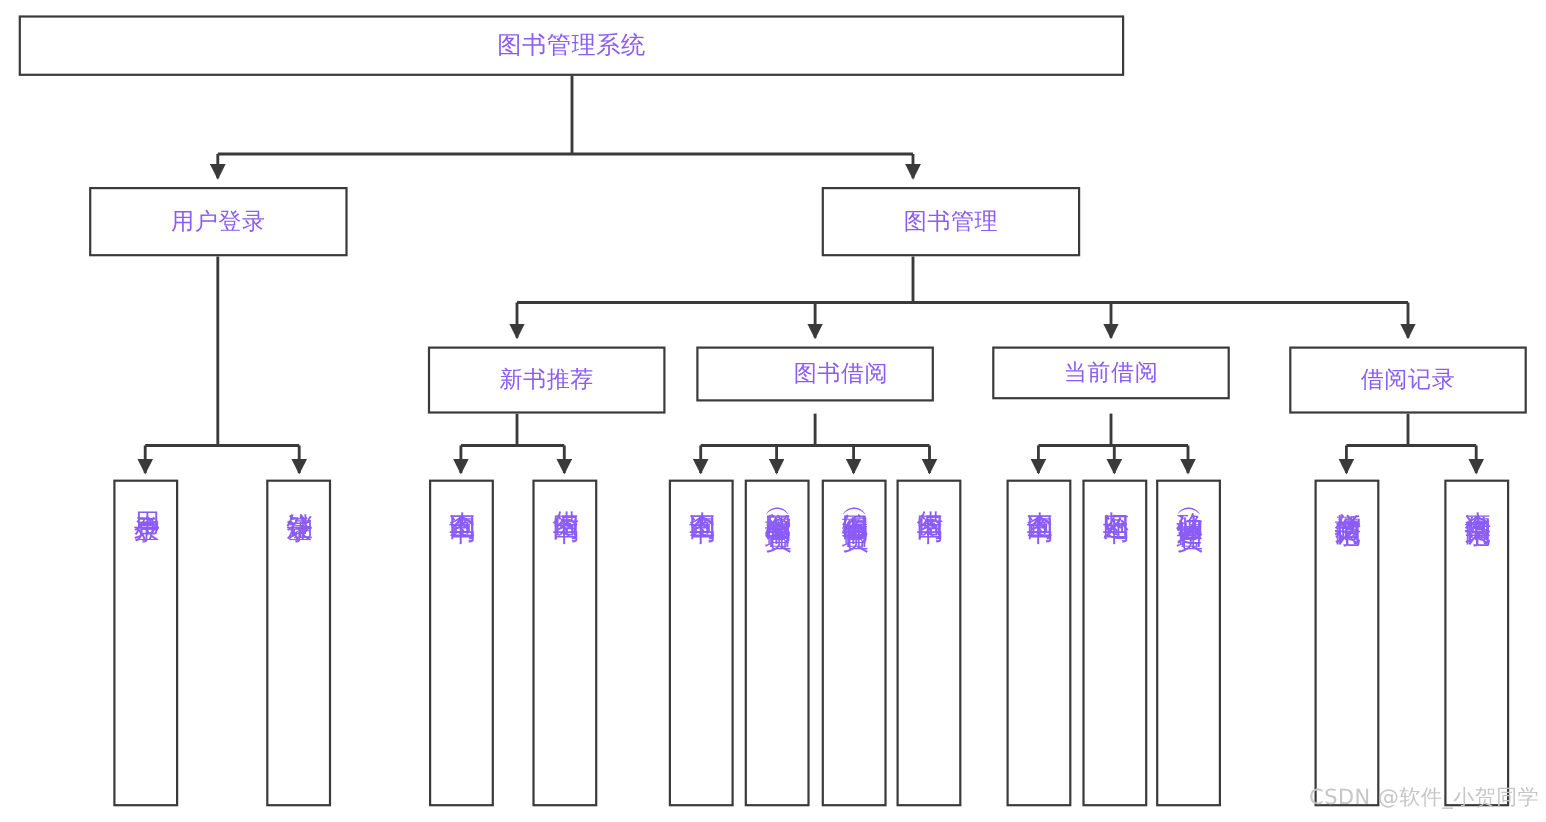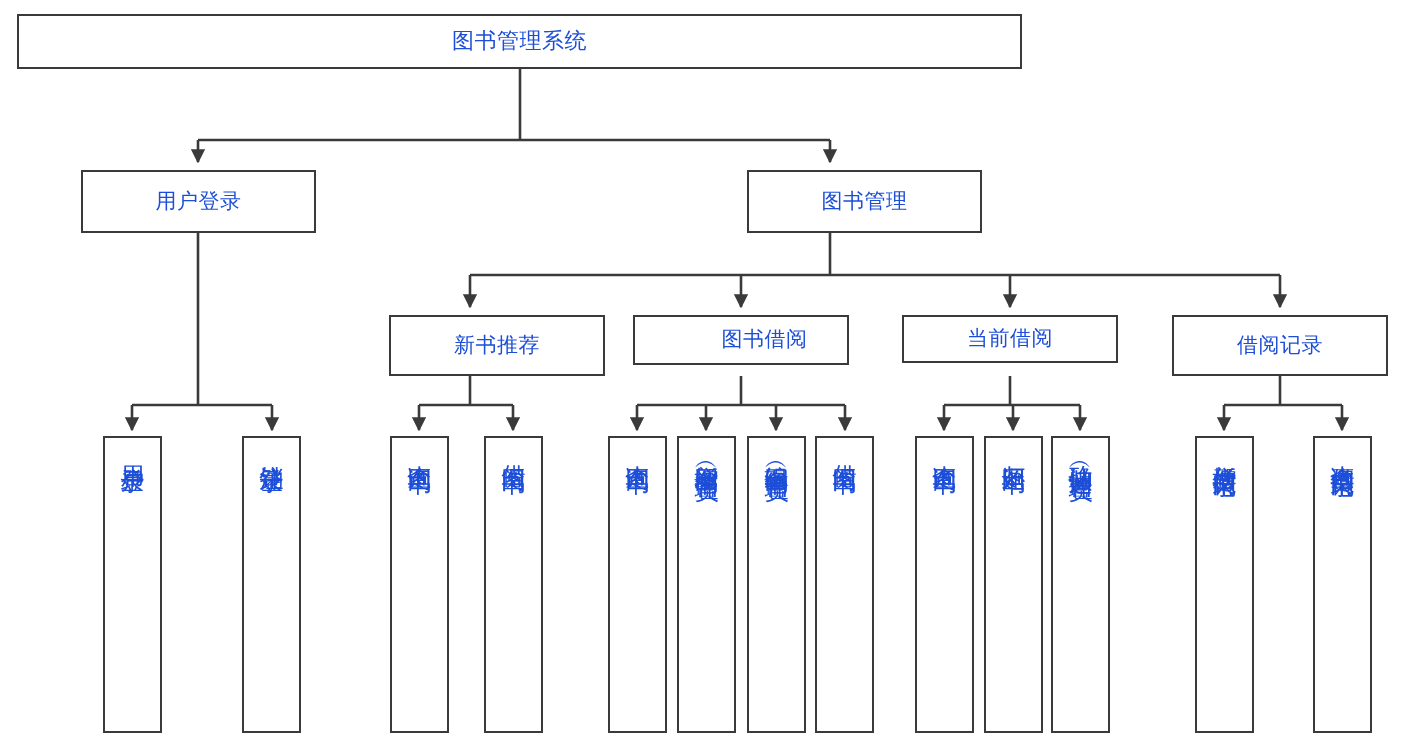--- a/index.html
+++ b/index.html
@@ -18,21 +18,21 @@
     border:2px solid #3a3a3a;
     display:flex;
     align-items:center;
     justify-content:center;
     color:#1a1a1a;
   }
   .node .label{
     display:block;
     text-align:left;
     line-height:1.12;
-    color:#1d4ed8;
+    color:#8b5cf6;
     font-weight:400;
     font-family:Liberation Serif, serif;
   }
   
   .node.h .label{
     font-size:21px;
     letter-spacing:0.5px;
     white-space:nowrap;
   }
   .node.root .label{font-size:22px;}
@@ -176,14 +176,15 @@
     <span class="label">确认归还（管理员）</span>
   </div>
 
   <div class="node v" style="left:1195px;top:436px;width:59px;height:297px;">
     <span class="label">新增借阅记录</span>
   </div>
   <div class="node v" style="left:1313px;top:436px;width:59px;height:297px;">
     <span class="label">查询借阅记录</span>
   </div>
 
+  <div class="watermark">CSDN @软件_小贺同学</div>
 
 </div>
 
 </body></html>

